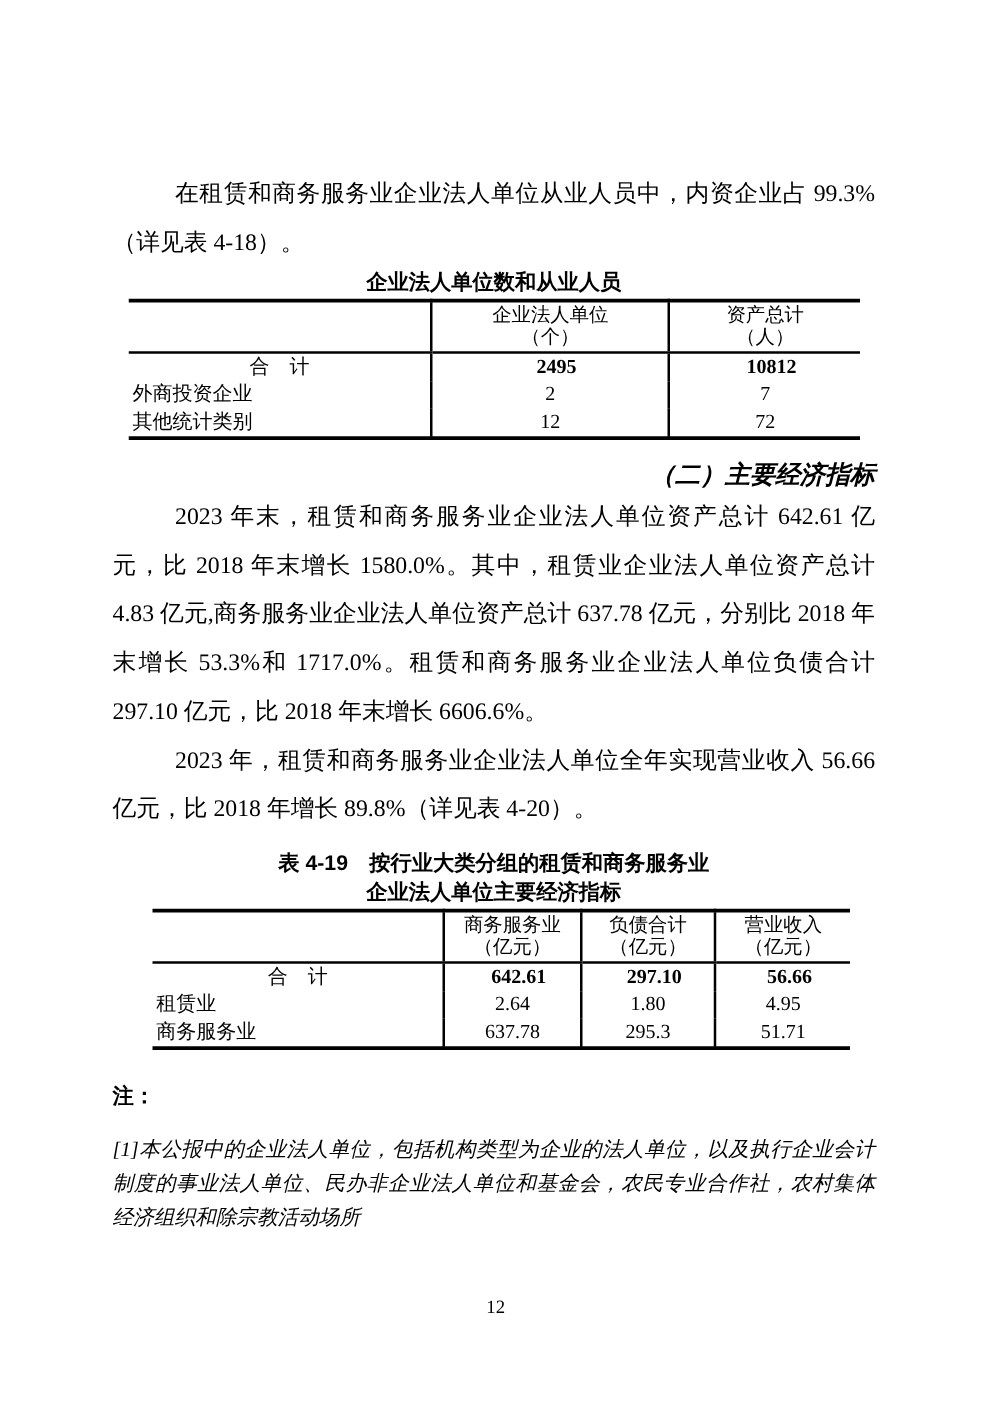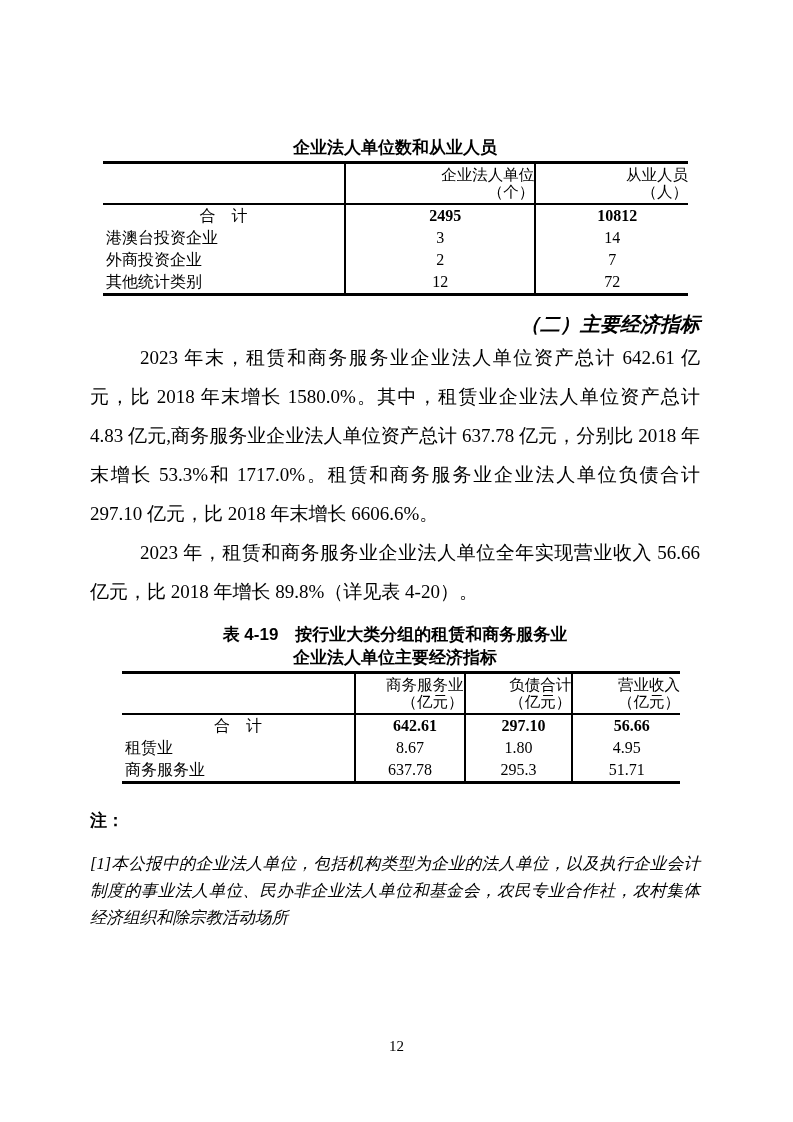--- a/index.html
+++ b/index.html
@@ -30,21 +30,21 @@
   .tbl-title.first { margin-top:12px; }
   table.t {
     border-collapse:collapse; table-layout:fixed;
     border-top:3px solid #000; border-bottom:3px solid #000;
     margin-top:2px;
   }
   table.t1 { width:585px; margin-left:13px; }
   table.t2 { width:558px; margin-left:32px; }
   .t thead td {
     border-bottom:2px solid #000;
-    text-align:right; vertical-align:middle;
+    text-align:center; vertical-align:middle;
     font-size:15.5px; line-height:17px;
     padding:2px 0 3px 0;
   }
   .t tbody td {
     font-size:16px; line-height:22px; height:22px;
     padding:0; vertical-align:middle;
   }
   .t .vline { border-left:2px solid #000; }
   .t tbody td.num { text-align:center; }
   .t tbody td.rowname { text-align:left; padding-left:3px; }
@@ -70,52 +70,48 @@
   .page-number {
     position:absolute; left:0; right:0; top:1038px;
     text-align:center; font-size:15px;
   }
 </style>
 </head>
 <body>
 
 <div class="page">
 
+  <p class="para">在租赁和商务服务业企业法人单位从业人员中，内资企业占 99.3%（详见表 4-18）。</p>
 
   <p class="tbl-title">企业法人单位数和从业人员</p>
 
   <table class="t t1">
     <colgroup>
         <col style="width:41.4%">
         <col style="width:32.5%">
         <col style="width:26.1%">
       </colgroup>
     <thead>
       <tr>
         <td></td>
         <td class="vline">
           <div>企业法人单位</div>
           <div>（个）</div>
         </td>
         <td class="vline">
-          <div>从业人员</div>
+          <div>资产总计</div>
           <div>（人）</div>
         </td>
       </tr>
     </thead>
     <tbody>
       <tr class="total">
         <td class="rowname">合　计</td>
         <td class="vline num">2495</td>
         <td class="vline num">10812</td>
-      </tr>
-      <tr>
-        <td class="rowname">港澳台投资企业</td>
-        <td class="vline num">3</td>
-        <td class="vline num">14</td>
       </tr>
       <tr>
         <td class="rowname">外商投资企业</td>
         <td class="vline num">2</td>
         <td class="vline num">7</td>
       </tr>
       <tr>
         <td class="rowname">其他统计类别</td>
         <td class="vline num">12</td>
         <td class="vline num">72</td>
@@ -157,21 +153,21 @@
     </thead>
     <tbody>
       <tr class="total">
         <td class="rowname">合　计</td>
         <td class="vline num">642.61</td>
         <td class="vline num">297.10</td>
         <td class="vline num">56.66</td>
       </tr>
       <tr>
         <td class="rowname">租赁业</td>
-        <td class="vline num">8.67</td>
+        <td class="vline num">2.64</td>
         <td class="vline num">1.80</td>
         <td class="vline num">4.95</td>
       </tr>
       <tr>
         <td class="rowname">商务服务业</td>
         <td class="vline num">637.78</td>
         <td class="vline num">295.3</td>
         <td class="vline num">51.71</td>
       </tr>
     </tbody>

